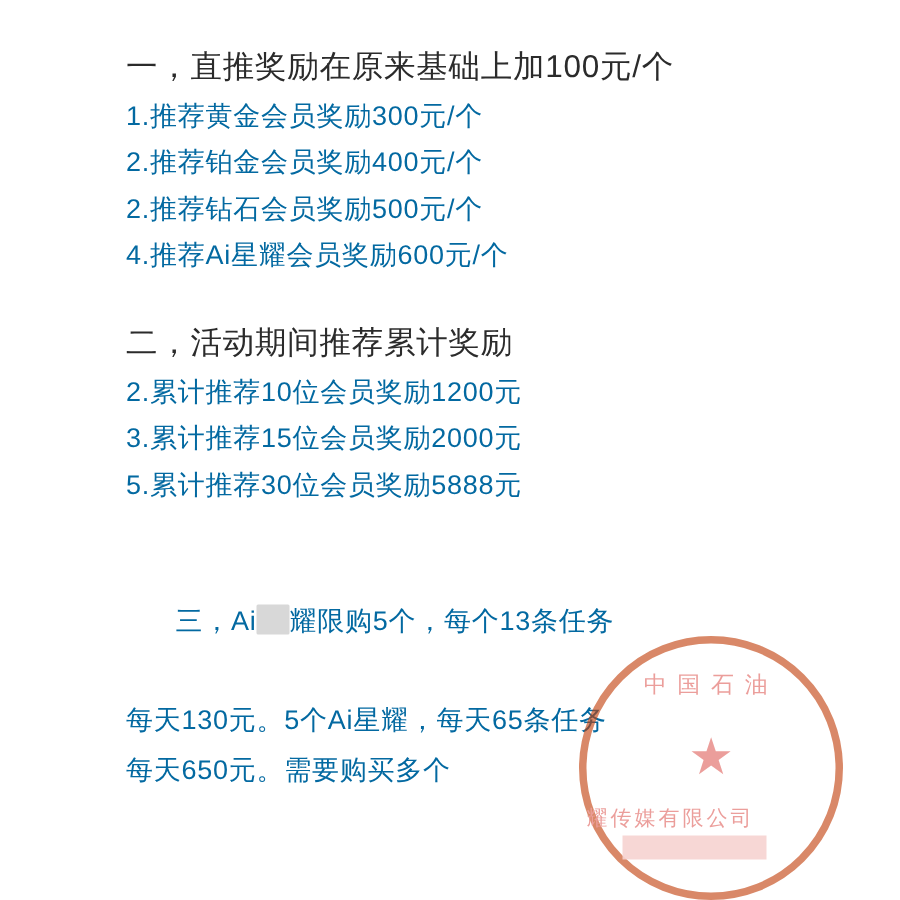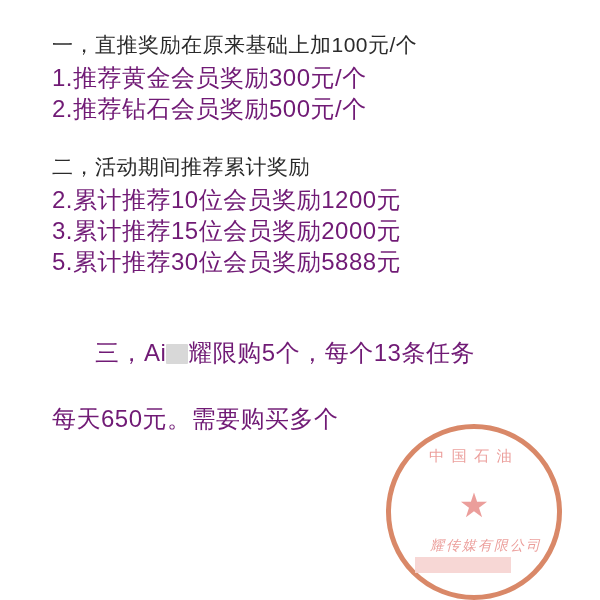--- a/index.html
+++ b/index.html
@@ -12,29 +12,29 @@
     background: #ffffff;
     font-family: "Liberation Sans", "DejaVu Sans", sans-serif;
     overflow: hidden;
     position: relative;
   }
   .page {
     position: relative;
     width: 600px;
     height: 600px;
     box-sizing: border-box;
-    padding: 28px 40px 0 52px;
+    padding: 28px 40px 0 84px;
   }
   .section {
     margin-bottom: 26px;
   }
   .line {
-    font-size: 24px;
+    font-size: 18px;
     line-height: 31px;
-    color: #701a75;
+    color: #0369a1;
     letter-spacing: 0.5px;
     white-space: pre-wrap;
   }
   .heading {
     font-size: 21px;
     line-height: 34px;
     color: #2b2b2b;
     letter-spacing: 0.5px;
   }
   .sec3 .line {
@@ -76,61 +76,63 @@
     top: 18px;
     width: 100%;
     text-align: center;
     font-size: 15px;
     color: #e0645f;
     letter-spacing: 7px;
     transform: scaleX(1.02);
   }
   .stamp-text-bottom {
     position: absolute;
-    left: 12px;
+    left: 0;
     bottom: 40px;
     width: 100%;
-    text-align: center;
+    text-align: left;
     font-size: 14px;
     color: #e0645f;
     letter-spacing: 2px;
-    font-style: italic;
   }
   .stamp-bar {
     position: absolute;
     left: 24px;
     bottom: 22px;
     width: 96px;
     height: 16px;
     background: #f2b8b4;
     opacity: 0.9;
   }
 </style>
 </head>
 <body>
 
 <div class="page">
 
   <div class="section">
     <div class="heading">一，直推奖励在原来基础上加100元/个</div>
     <div class="line">1.推荐黄金会员奖励300元/个</div>
+    <div class="line">2.推荐铂金会员奖励400元/个</div>
     <div class="line">2.推荐钻石会员奖励500元/个</div>
+    <div class="line">4.推荐Ai星耀会员奖励600元/个</div>
   </div>
 
   <div class="section">
     <div class="heading">二，活动期间推荐累计奖励</div>
     <div class="line">2.累计推荐10位会员奖励1200元</div>
     <div class="line">3.累计推荐15位会员奖励2000元</div>
     <div class="line">5.累计推荐30位会员奖励5888元</div>
   </div>
 
   <div class="section sec3">
     <div class="line">
       <span>三，Ai</span><span class="redact"></span><span>耀限购5个，每个13条任务</span>
     </div>
+    <div class="line">每天130元。5个Ai星耀，每天65条任务</div>
     <div class="line">每天650元。需要购买多个</div>
     <div class="line">
       
     </div>
 
   </div>
 
   <div class="stamp">
     <div class="stamp-text-top">中国石油</div>
     <div class="stamp-star">★</div>

